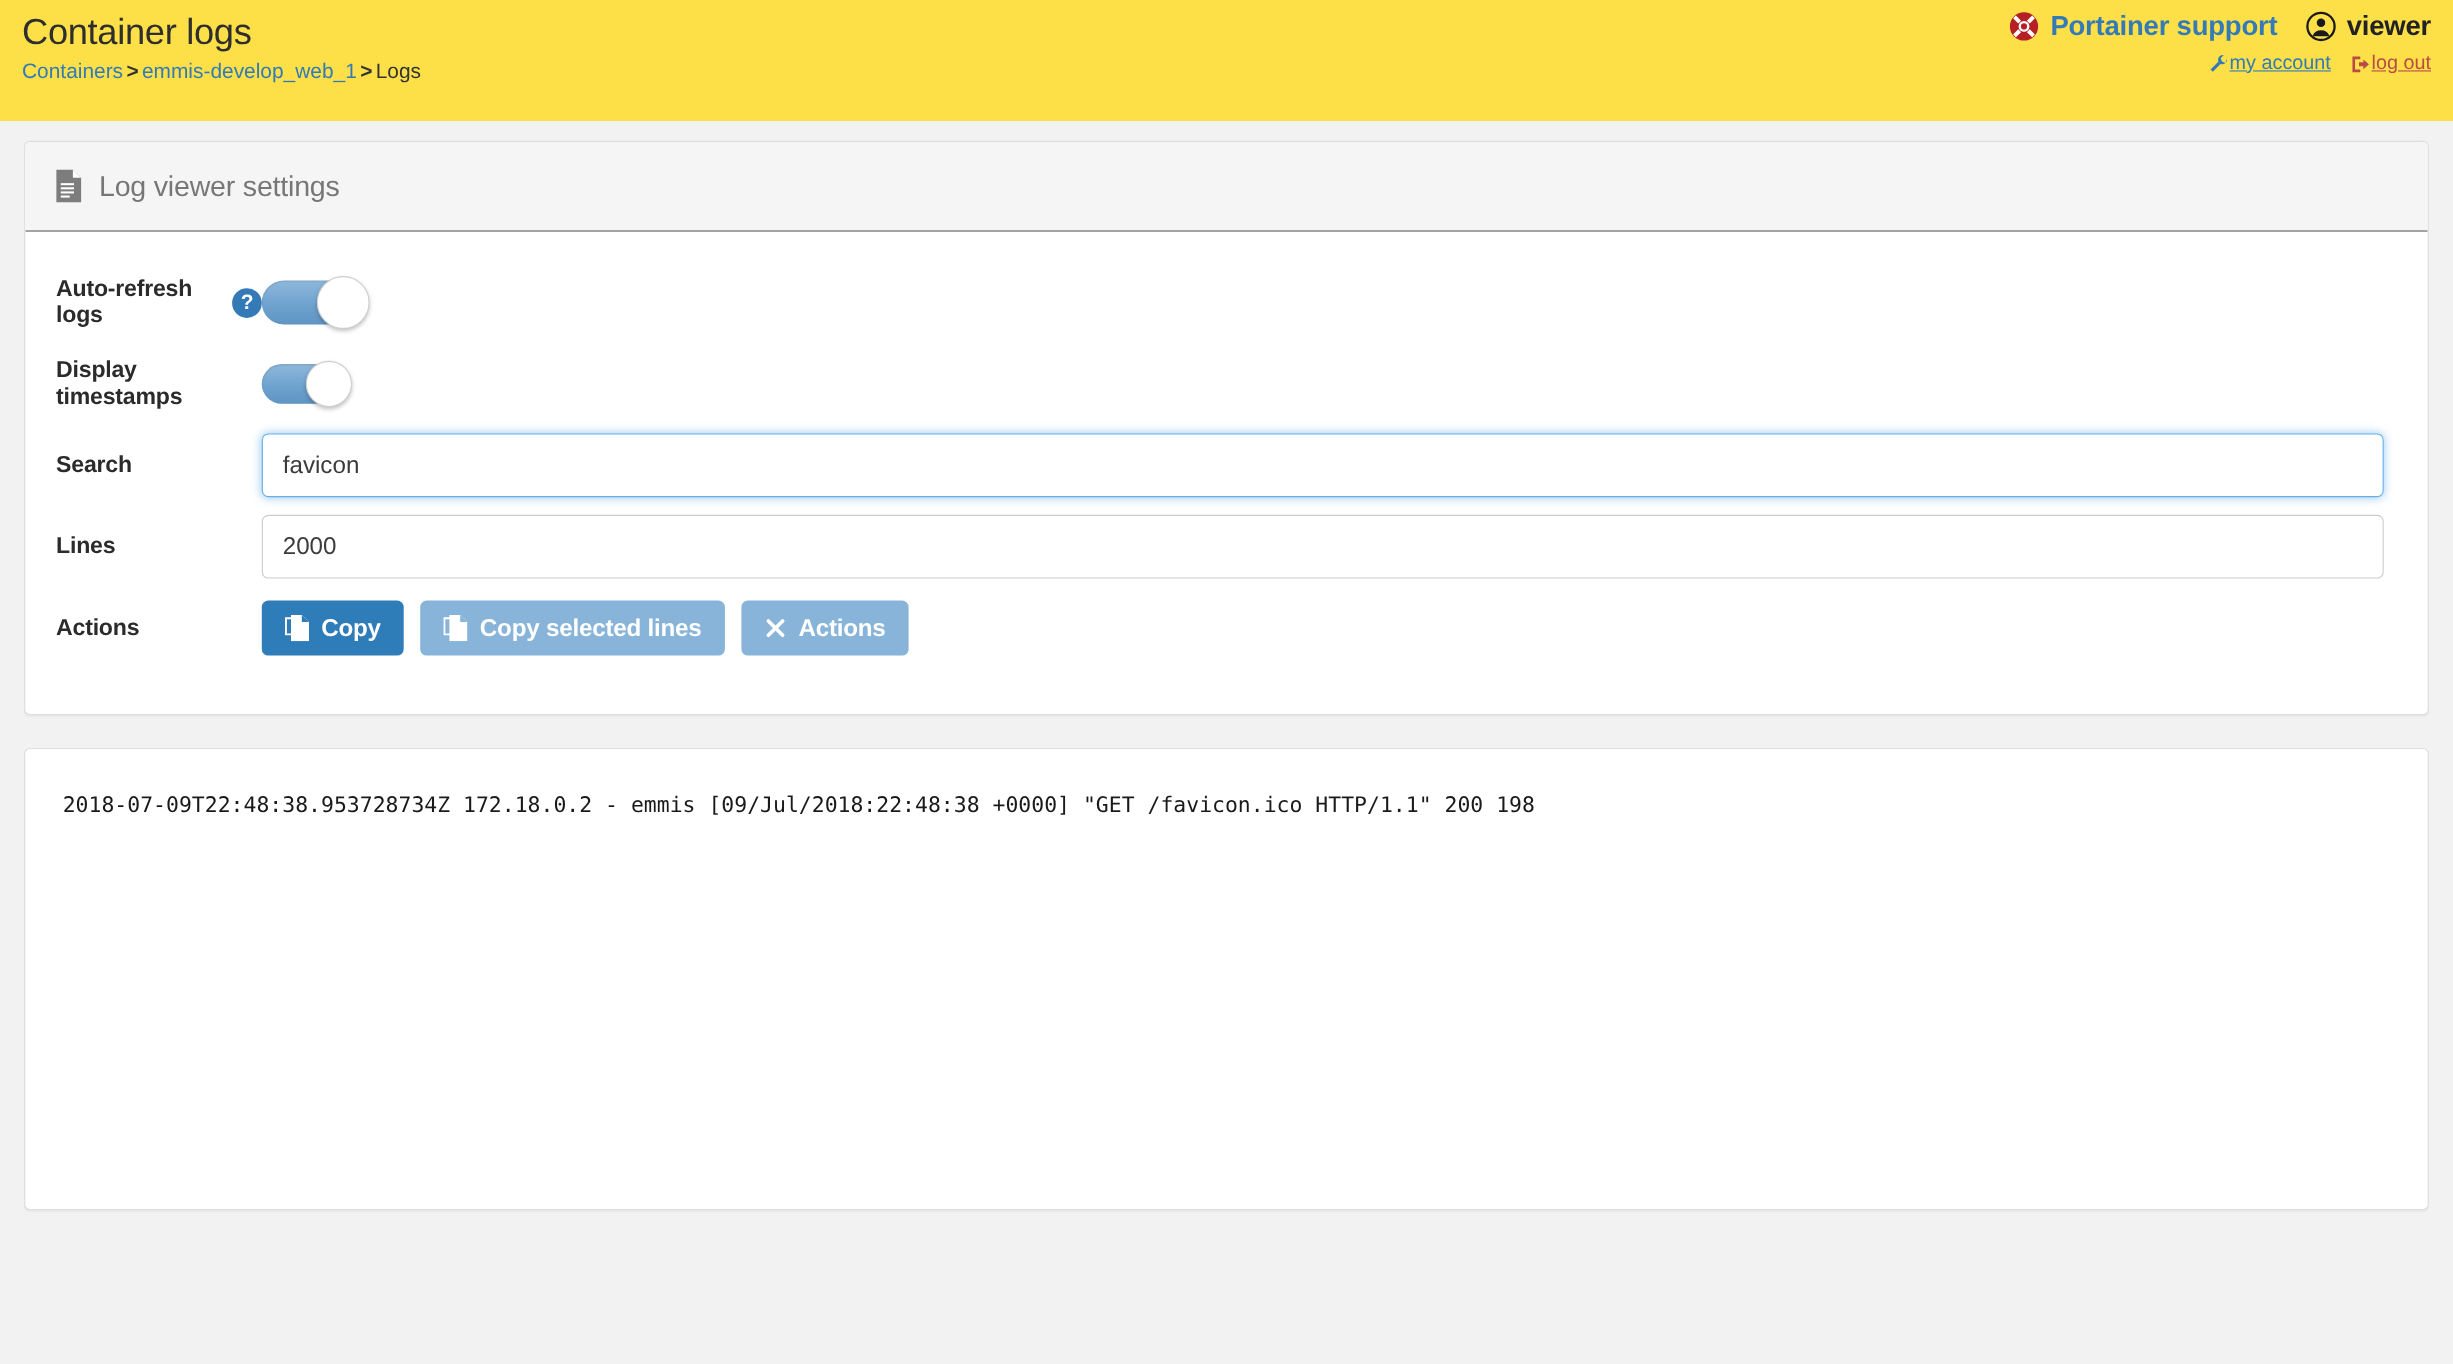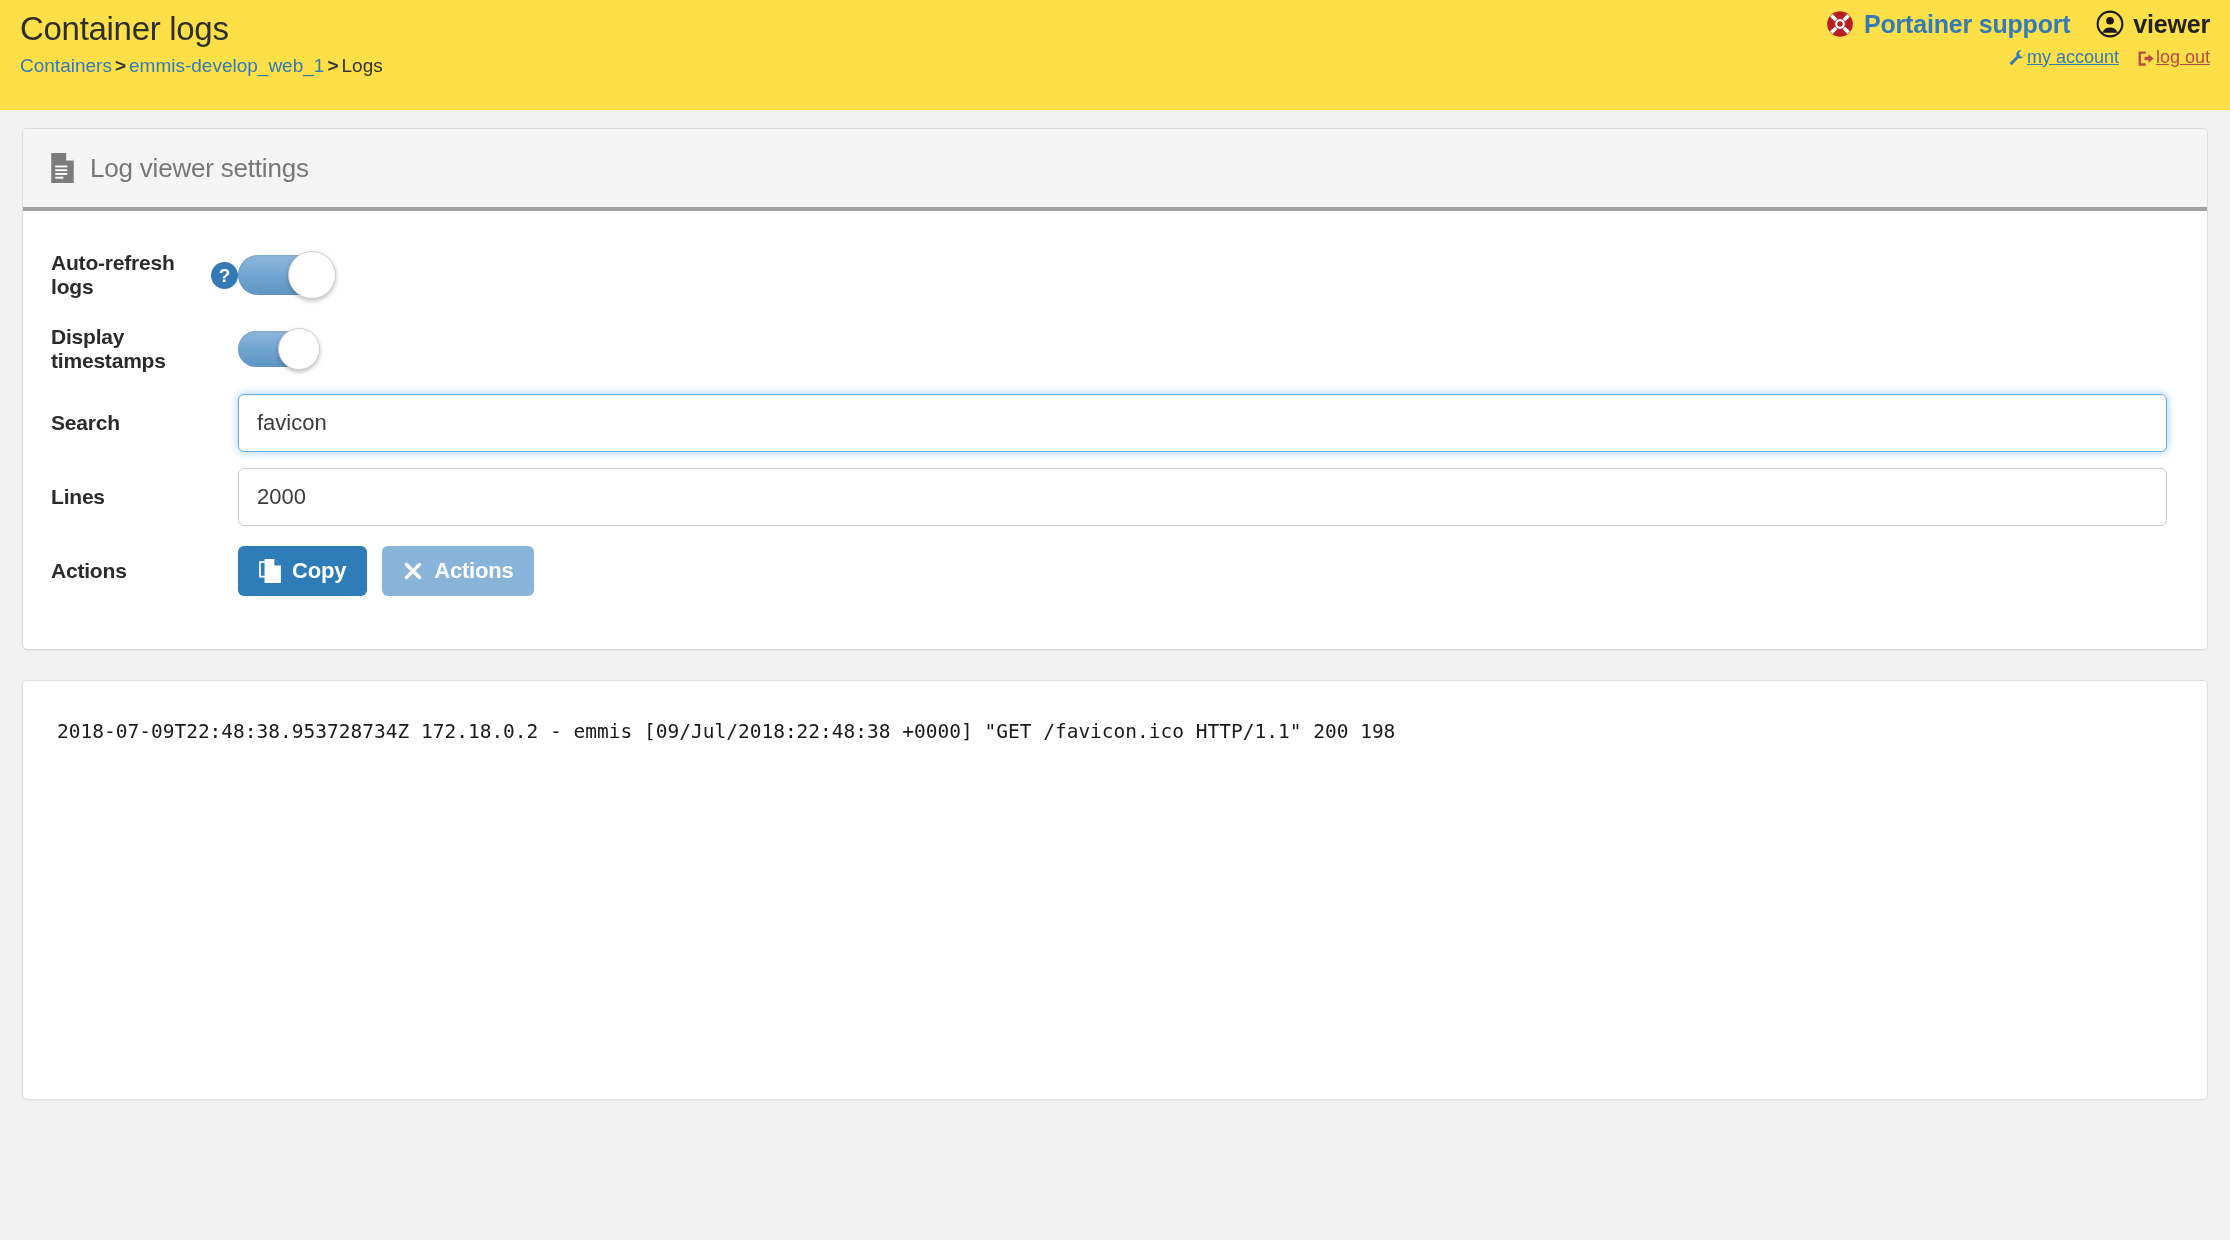--- a/index.html
+++ b/index.html
@@ -104,21 +104,21 @@
   
   .panel {
     background: #ffffff;
     border: 1px solid #dddddd;
     border-radius: 5px;
     box-shadow: 0 1px 1px rgba(0,0,0,.04);
     margin-bottom: 30px;
   }
   .panel-heading {
     background: #f5f5f5;
-    border-bottom: 4px solid #a3a3a3;
+    border-bottom: 2px solid #a3a3a3;
     border-radius: 5px 5px 0 0;
     padding: 22px 26px;
     display: flex;
     align-items: center;
     gap: 14px;
     height: 82px;
   }
   .panel-title {
     font-size: 26px;
     color: #777777;
@@ -391,20 +391,31 @@
               <svg width="22" height="24" viewBox="0 0 20 22">
                 <path d="M0 2h11v15H0z" fill="#ffffff"></path>
                 <path d="M1.6 3.6h7.8v11.8H1.6z" fill="#2e7cb8"></path>
                 <path d="M5 0h9l6 6v16H5z" fill="#ffffff"></path>
                 <path d="M14 0l6 6h-6z" fill="#2e7cb8"></path>
               </svg>
             </span>
             <span>Copy</span>
           </button>
 
+          <button class="btn btn-muted">
+            <span>
+              <svg width="22" height="24" viewBox="0 0 20 22">
+                <path d="M0 2h11v15H0z" fill="#ffffff"></path>
+                <path d="M1.6 3.6h7.8v11.8H1.6z" fill="#87b4d8"></path>
+                <path d="M5 0h9l6 6v16H5z" fill="#ffffff"></path>
+                <path d="M14 0l6 6h-6z" fill="#87b4d8"></path>
+              </svg>
+            </span>
+            <span>Copy selected lines</span>
+          </button>
 
           <button class="btn btn-muted">
             <span>
               <svg width="20" height="20" viewBox="0 0 20 20">
                 <g stroke="#ffffff" stroke-width="3.4" stroke-linecap="round">
                   <line x1="3.5" y1="3.5" x2="16.5" y2="16.5"></line>
                   <line x1="16.5" y1="3.5" x2="3.5" y2="16.5"></line>
                 </g>
               </svg>
             </span>

